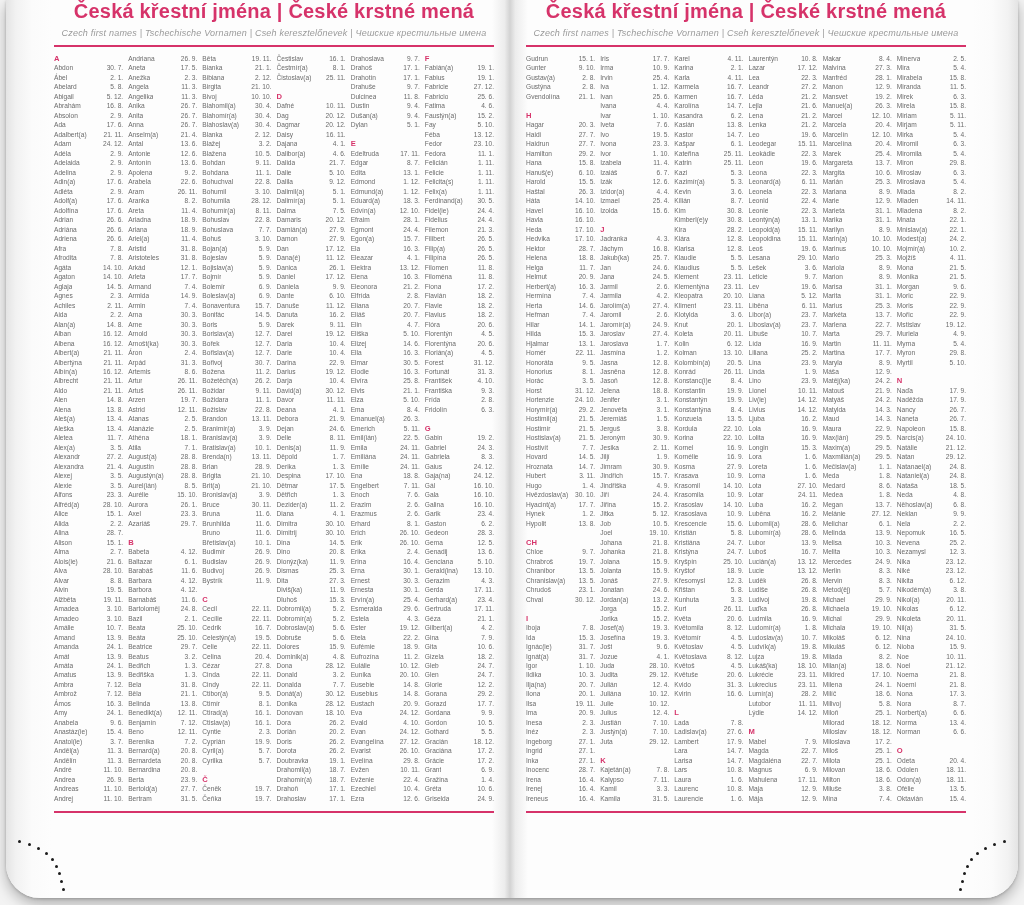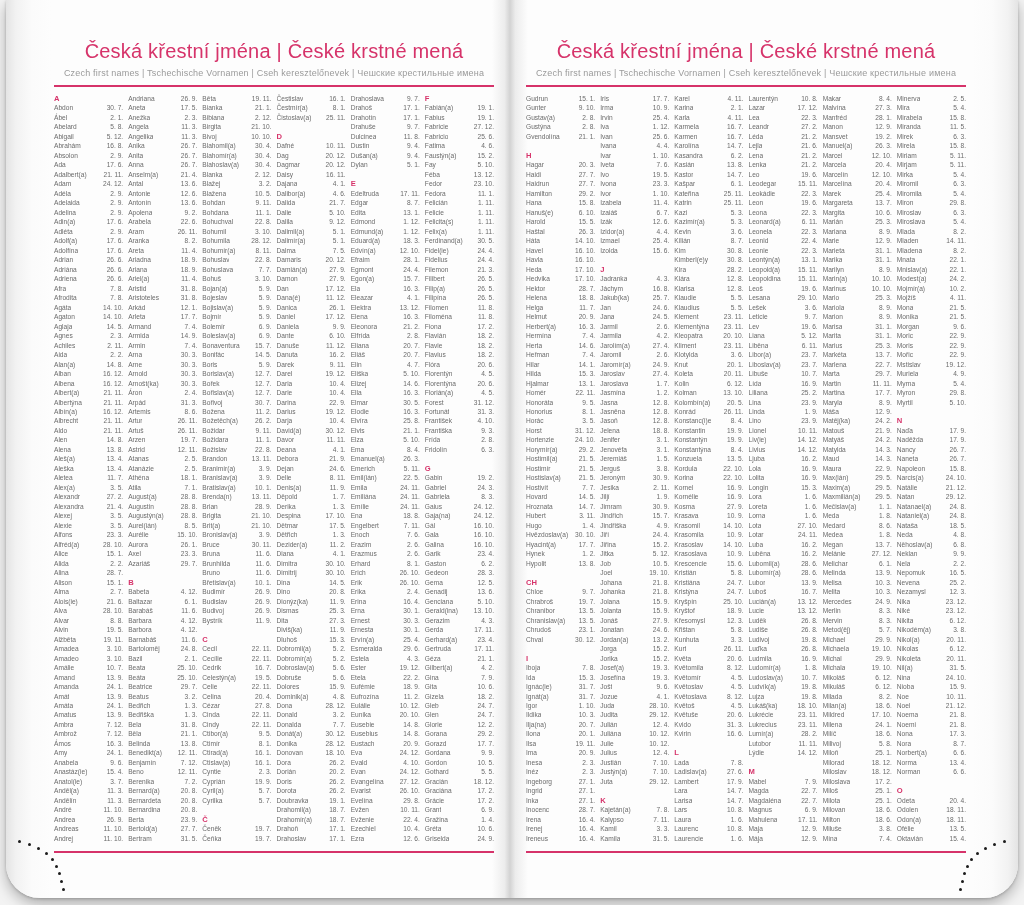--- a/index.html
+++ b/index.html
@@ -23,25 +23,25 @@
     position:absolute;right:0;top:0;bottom:0;width:46px;border-radius:0 0 34px 0;
     background:linear-gradient(270deg,#e4e4e4 0,#f2f2f2 10px,#fbfbfb 26px,rgba(255,255,255,0) 46px);
   }
   .gutter{
     position:absolute;left:486px;top:0;width:36px;height:100%;
     background:linear-gradient(90deg,rgba(0,0,0,0) 0,rgba(90,90,90,.10) 35%,rgba(60,60,60,.22) 50%,rgba(90,90,90,.10) 65%,rgba(0,0,0,0) 100%);
   }
   .page{ position:absolute;top:0;width:440px;height:898px; }
   .page.left{ left:48px; } .page.right{ left:520px; }
   .page-title{
-    margin:0;padding-top:40px;text-align:center;
-    font-size:20px;font-weight:normal;color:var(--accent);letter-spacing:.2px;
+    margin:0;text-align:center;
+    font-size:20px;font-weight:bold;color:var(--accent);letter-spacing:.2px;
   }
   .page-subtitle{
-    text-align:center;font-size:9px;color:var(--sub);margin-top:5px;letter-spacing:.2px;
+    text-align:center;font-size:9px;color:var(--sub);margin-top:5px;letter-spacing:.2px;font-style:italic;
   }
   .rule{ height:2px;background:var(--accent);margin-top:7px; }
   .columns{ display:flex;gap:5px;margin-top:7px;height:750px;overflow:hidden; }
   .col{ flex:1;display:flex;flex-direction:column;min-width:0; }
   .row{
     display:flex;justify-content:space-between;align-items:baseline;
     height:9.494px;line-height:9.494px;font-size:6.6px;color:var(--ink);
     white-space:nowrap;overflow:hidden;
   }
   .row.sec{ color:var(--accent);font-weight:bold;font-size:7.6px;justify-content:flex-start; }

